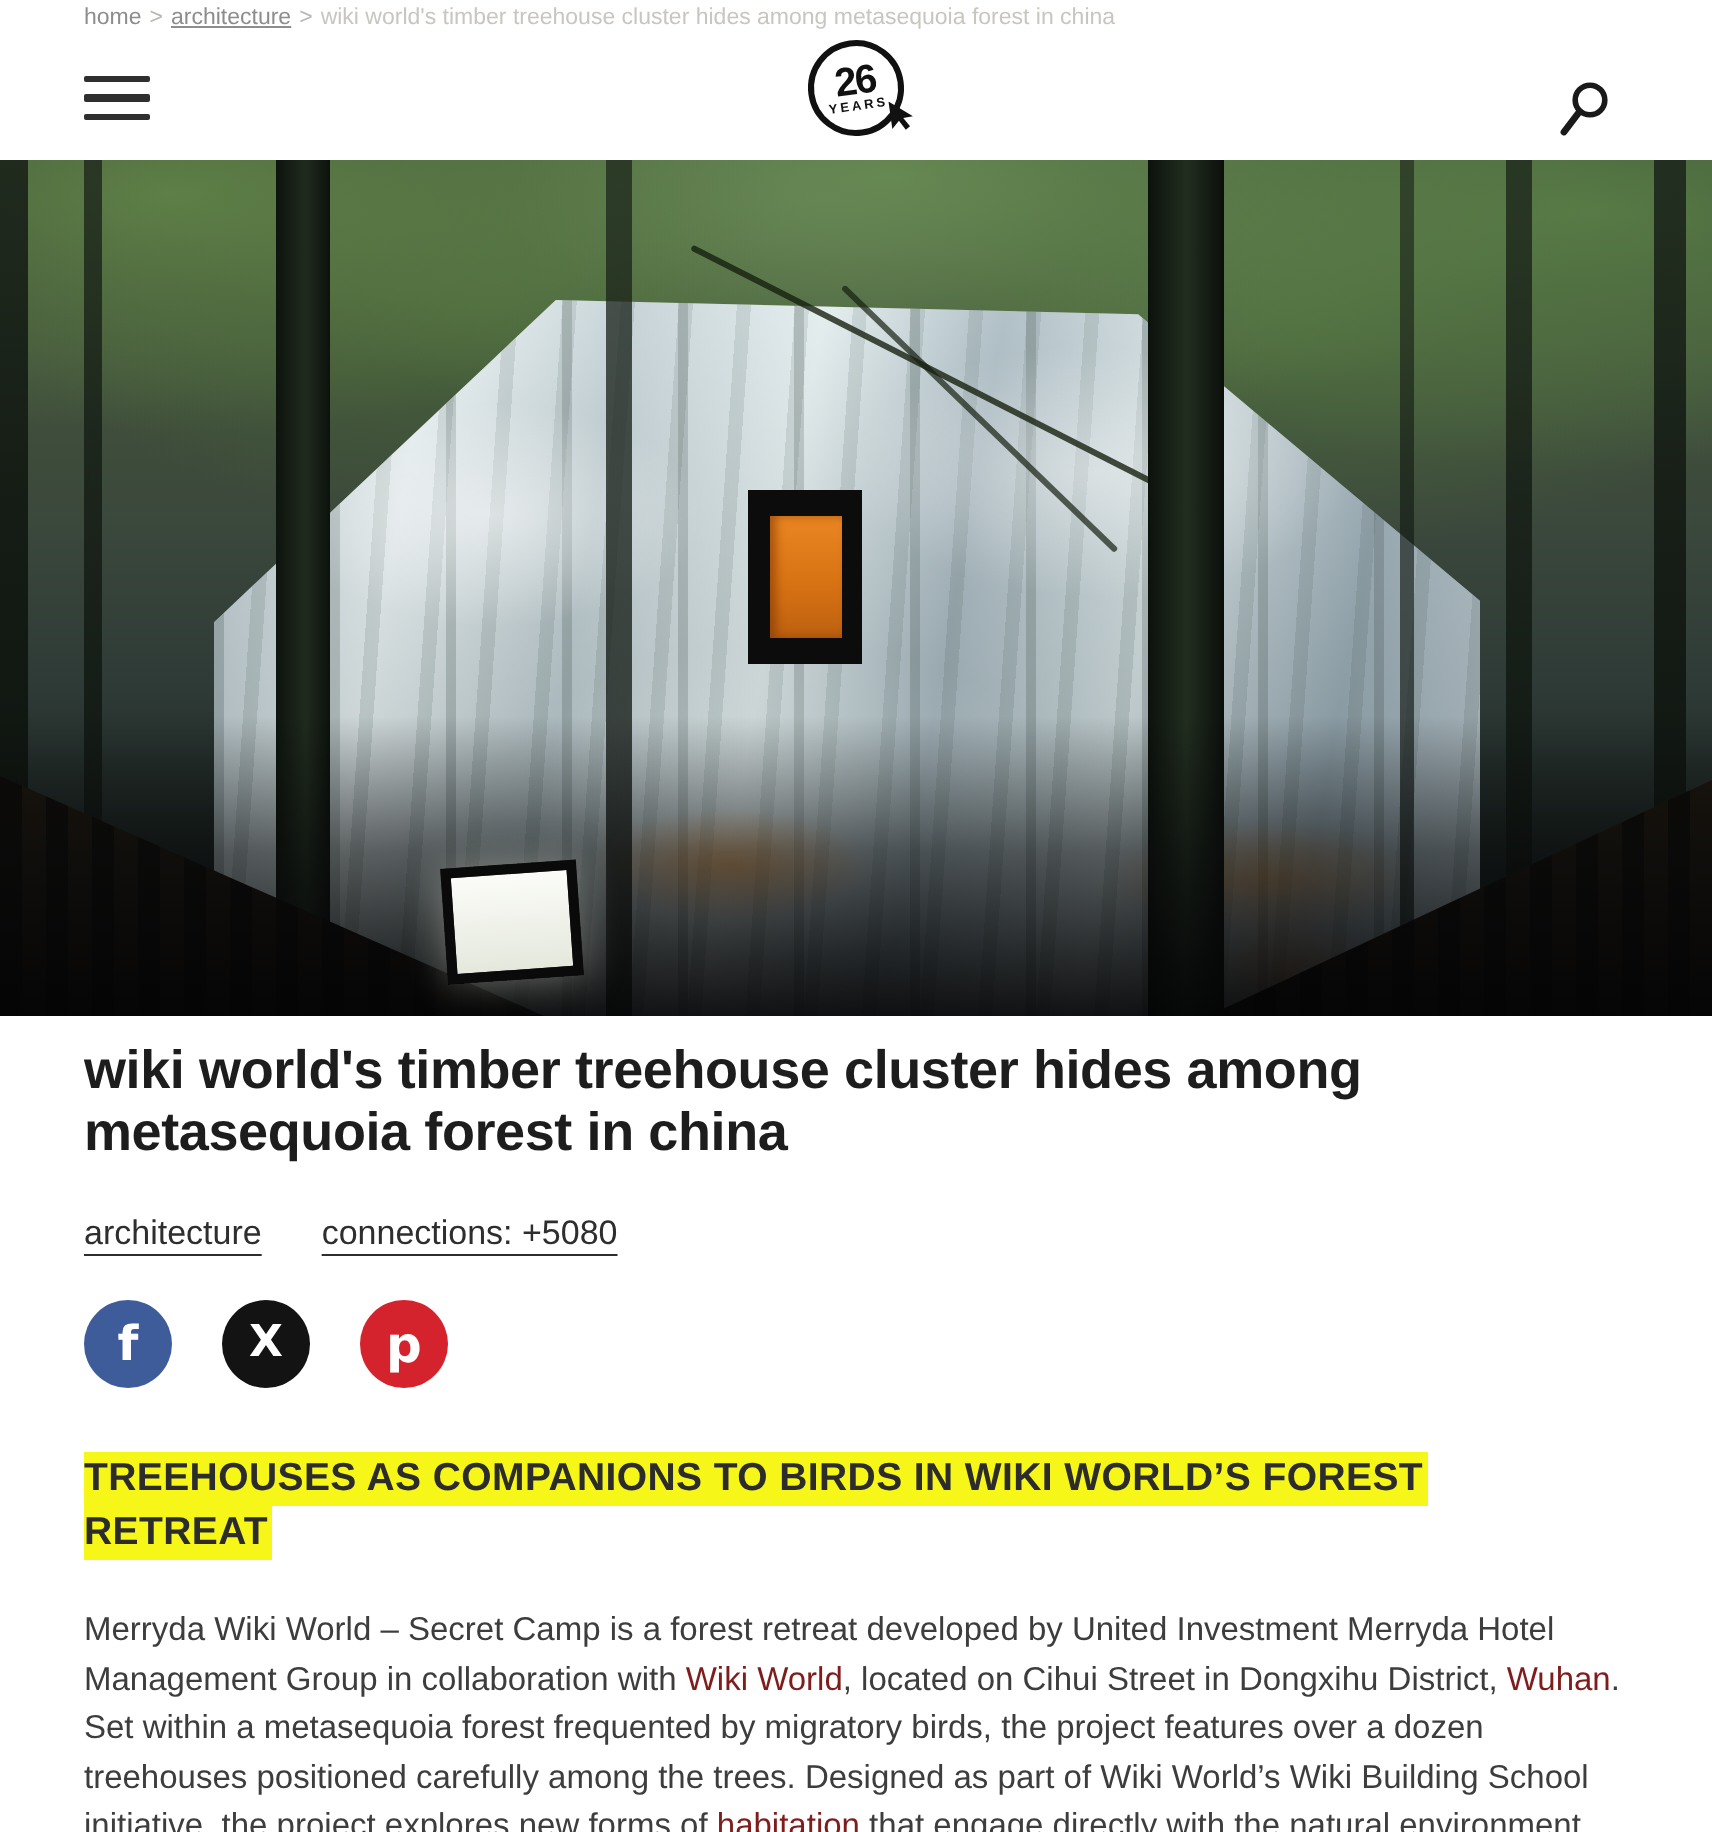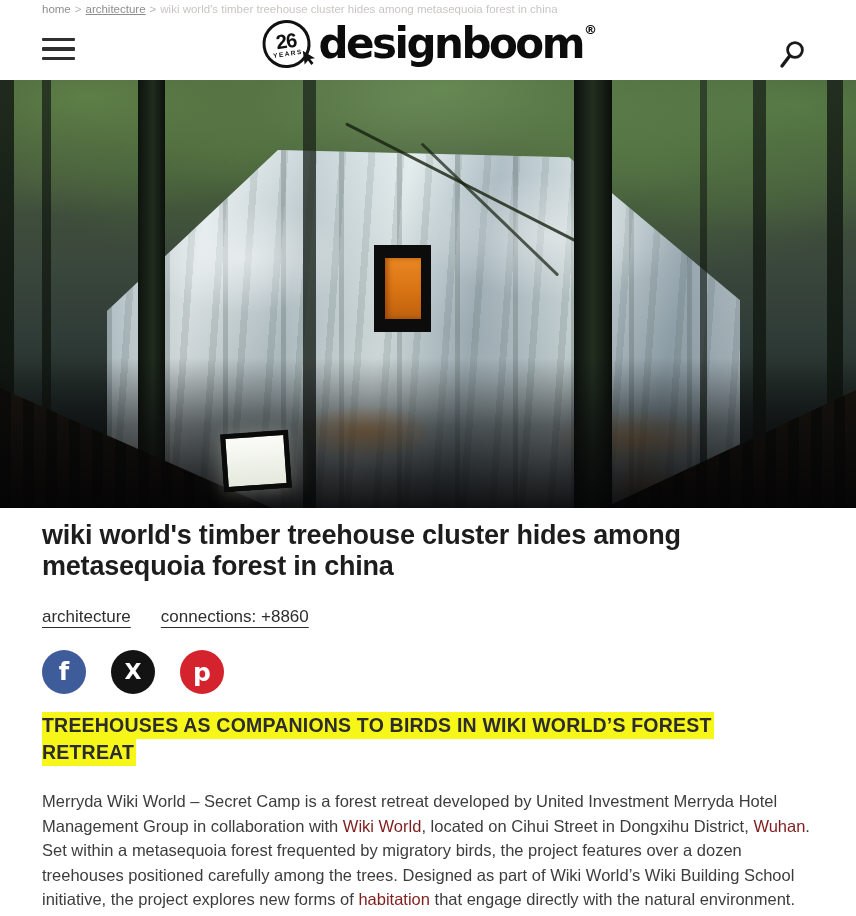--- a/index.html
+++ b/index.html
@@ -129,21 +129,21 @@
   .social-row { margin-top:23px; display:flex; gap:25px; }
   .soc {
     width:44px; height:44px; border-radius:50%; border:none; cursor:pointer;
     display:flex; align-items:center; justify-content:center;
     color:#fff; font-weight:700; background:#888;
   }
   .soc-glyph { font-size:24px; line-height:1; font-family:"DejaVu Sans",sans-serif; }
   .soc-x .soc-glyph { font-size:22px; font-weight:800; }
   .soc-pin .soc-glyph { font-size:25px; }
   .subheading {
-    margin-top:18px; max-width:700px;
+    margin-top:32px; max-width:700px;
     font-size:19.5px; line-height:27px; font-weight:700; color:#2c2c2c; letter-spacing:.2px;
   }
   .subheading mark {
     background:#f7f619; color:#2c2c2c; padding:2px 2px 3px 0;
     box-decoration-break:clone; -webkit-box-decoration-break:clone;
   }
   .body-para { margin-top:23px; max-width:774px; font-size:16.5px; line-height:24.5px; color:#3d3d3d; }
   .body-link { color:#7f1d1d; text-decoration:none; cursor:pointer; }
 </style>
 </head>
@@ -160,21 +160,20 @@
     <span></span>
   </button>
   <button class="logo">
     <span class="badge">
       <span class="badge-num">26</span>
       <span class="badge-years">YEARS</span>
       <svg class="badge-cursor" width="14" height="16" viewBox="0 0 11 15">
         <polygon points="0,0 0,13 3.6,9.6 6.2,14.2 8.4,12.8 5.8,8.6 10.4,8.4" fill="#111"></polygon>
       </svg>
     </span>
-    <span class="logo-word"><span>designboom</span><sup class="logo-reg">®</sup></span>
   </button>
   <button class="search-btn" aria-label="search">
     <svg width="27" height="31" viewBox="0 0 27 31">
       <circle cx="16" cy="10" r="7.4" fill="none" stroke="#1a1a1a" stroke-width="2.8"></circle>
       <line x1="10.6" y1="16" x2="3" y2="26" stroke="#1a1a1a" stroke-width="3.4" stroke-linecap="round"></line>
     </svg>
   </button>
 </header>
 
 <figure class="hero">
@@ -199,21 +198,21 @@
   <div class="walkway walkway-right"></div>
   <div class="hero-shade"></div>
   <div class="skylight-window"></div>
 </figure>
 
 <main class="content">
   <h1 class="article-title">wiki world's timber treehouse cluster hides among metasequoia forest in china</h1>
 
   <div class="meta-row">
     <a class="meta-link">architecture</a>
-    <a class="meta-link">connections: +8860</a>
+    <a class="meta-link">connections: +5080</a>
   </div>
 
   <div class="social-row">
     <button class="soc soc-fb" style="background: rgb(62, 92, 154);">
       <span class="soc-glyph">f</span>
     </button>
     <button class="soc soc-x" style="background: rgb(19, 19, 19);">
       <span class="soc-glyph">X</span>
     </button>
     <button class="soc soc-pin" style="background: rgb(213, 35, 46);">

